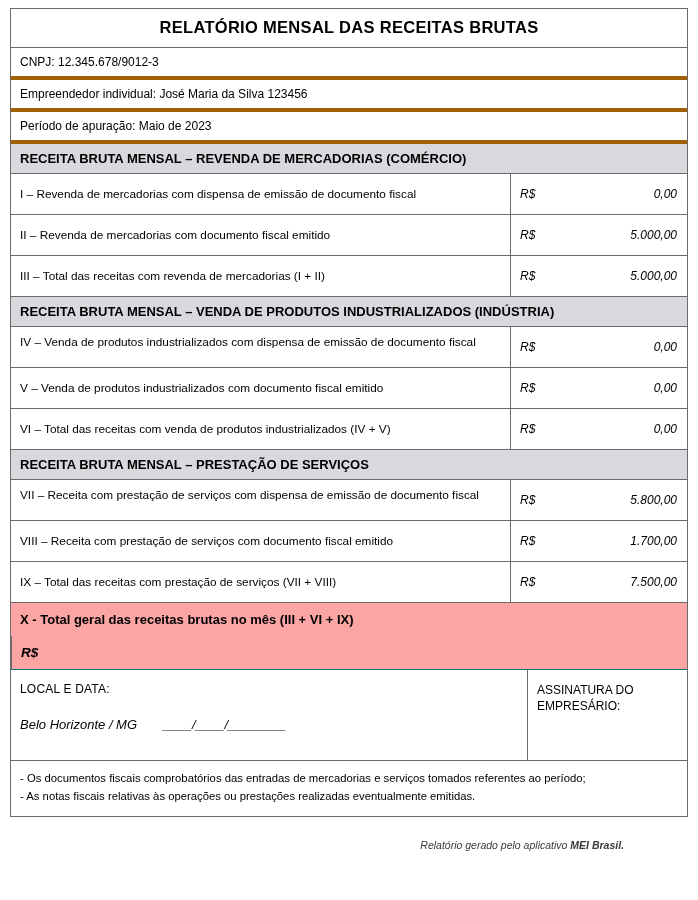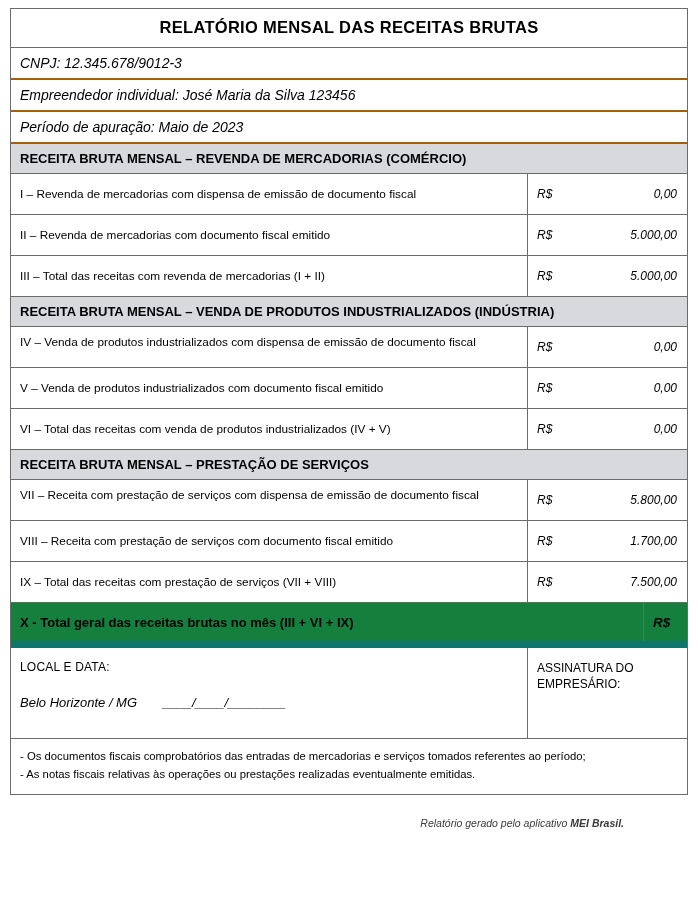--- a/index.html
+++ b/index.html
@@ -28,36 +28,36 @@
   }
   .title-row {
     border-bottom: 1px solid #6b6b6b;
     text-align: center;
     font-size: 16.5px;
     font-weight: bold;
     letter-spacing: 0.3px;
     padding: 9px 4px 10px 4px;
   }
   .info-row {
-    border-bottom: 2px solid #a16207;
-    font-size: 14px;
-    font-style: italic;
+    border-bottom: 4px solid #a16207;
+    font-size: 12px;
     padding: 7px 8px 7px 9px;
   }
   .section-row {
     border-bottom: 1px solid #6b6b6b;
     background: #d7d9dd;
     font-size: 13px;
     font-weight: bold;
     padding: 7px 12px 7px 9px;
   }
   .line-row {
     display: flex;
     border-bottom: 1px solid #6b6b6b;
     min-height: 40px;
+    gap: 17px;
   }
   .line-desc {
     flex: 1 1 auto;
     font-size: 11.8px;
     padding: 9px 10px 9px 9px;
     display: flex;
     align-items: center;
     box-sizing: border-box;
   }
   .line-cur {
@@ -81,23 +81,24 @@
     justify-content: flex-end;
     box-sizing: border-box;
   }
   .two-line .line-desc {
     line-height: 1.35;
     display: block;
     padding-top: 8px;
   }
   .total-row {
     display: flex;
-    border-bottom: 7px solid #0f766e;
-    background: #15803d;
+    border-bottom: 1px solid #0f766e;
+    background: #fca5a5;
     min-height: 38px;
+    flex-direction: column;
   }
   .total-row .line-desc {
     font-size: 13px;
     font-weight: bold;
   }
   .total-row .line-cur {
     font-size: 13.5px;
     font-weight: bold;
     font-style: italic;
   }

